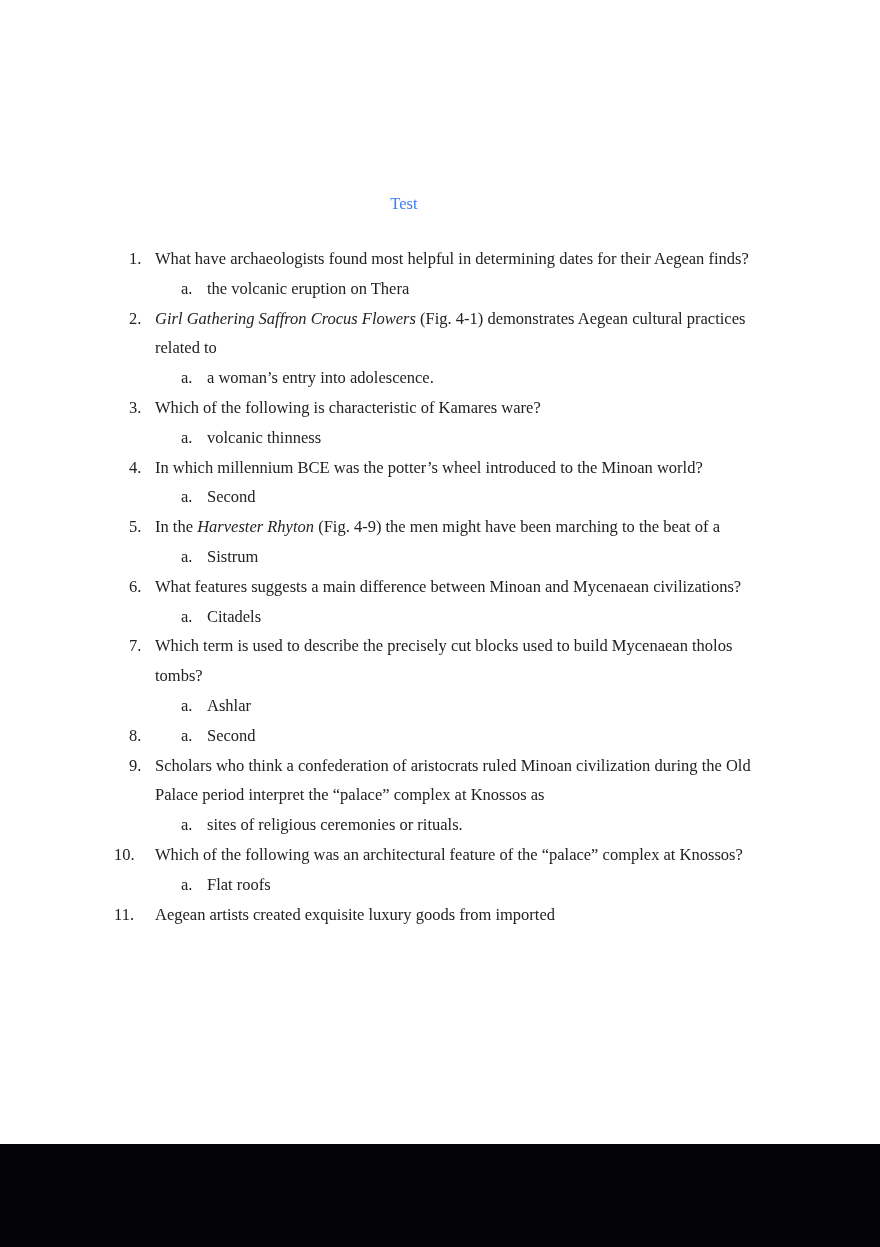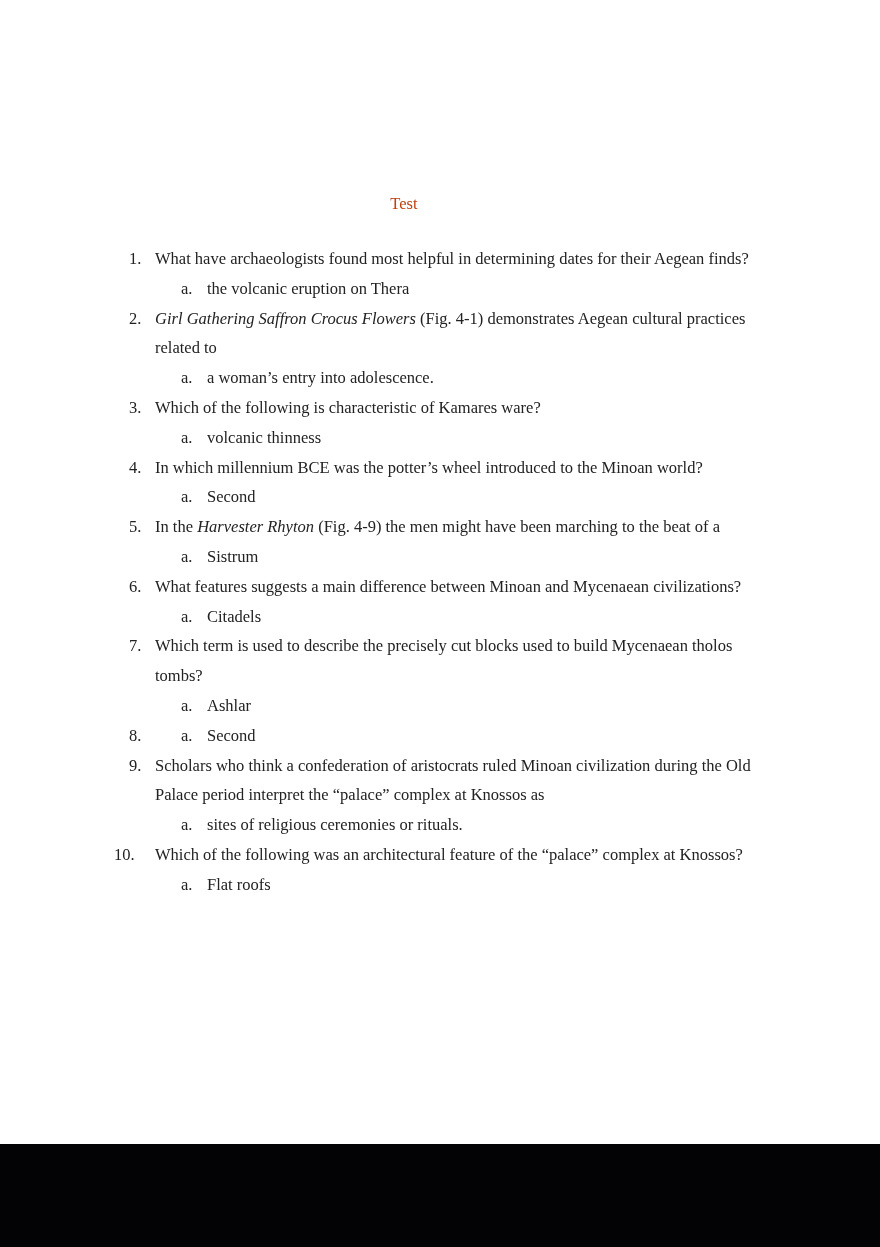--- a/index.html
+++ b/index.html
@@ -31,21 +31,21 @@
       height: 103px;
       background: #030305;
     }
     .title {
       position: absolute;
       top: 194px;
       left: 0;
       width: 808px;
       text-align: center;
       font-size: 16.5px;
-      color: #c2410c;
+      color: #3b82f6;
     }
     .qlist {
       position: absolute;
       top: 244px;
       left: 0;
       width: 880px;
       margin: 0;
       padding: 0;
       list-style: none;
       font-size: 16.5px;
@@ -186,16 +186,22 @@
       <div class="q">
         <span class="q-num two-digit">10.</span>
         <span>Which of the following was an architectural feature of the “palace” complex at Knossos?</span>
       </div>
       <div class="ans">
         <span class="ans-letter">a.</span>
         <span>Flat roofs</span>
       </div>
     </li>
 
+    <li>
+      <div class="q">
+        <span class="q-num two-digit">11.</span>
+        <span>Aegean artists created exquisite luxury goods from imported</span>
+      </div>
+    </li>
   </ol>
 </div>
 
 <div class="bottom-band"></div>
 
 </body></html>

